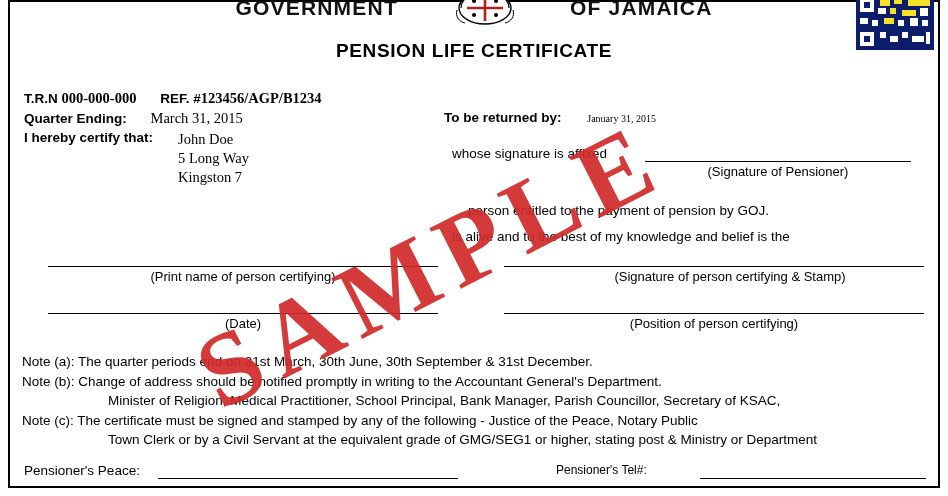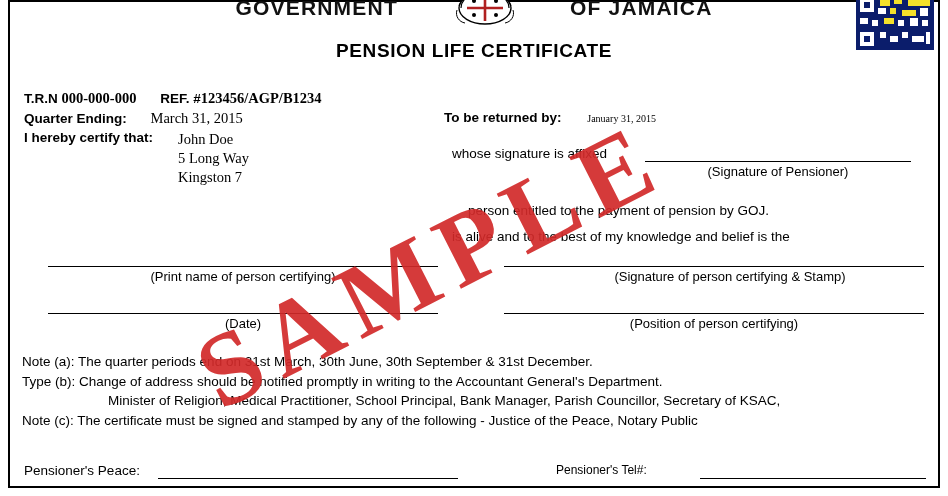--- a/index.html
+++ b/index.html
@@ -361,28 +361,29 @@
 
   <div class="rule" style="left:504px; top:313px; width:420px;"></div>
   <div class="cap" style="left:504px; top:316px; width:420px;">(Position of person certifying)</div>
 
   <div class="notes">
     <div class="nline">
       <span class="note-lbl">Note (a):</span>
       <span>The quarter periods end on 31st March, 30th June, 30th September &amp; 31st December.</span>
     </div>
     <div class="nline">
-      <span class="note-lbl">Type (b):</span>
+      <span class="note-lbl">Note (b):</span>
       <span>Change of address should be notified promptly in writing to the Accountant General's Department.</span>
     </div>
     <div class="nline ind">Minister of Religion, Medical Practitioner, School Principal, Bank Manager, Parish Councillor, Secretary of KSAC,</div>
     <div class="nline">
       <span class="note-lbl">Note (c):</span>
       <span>The certificate must be signed and stamped by any of the following - Justice of the Peace, Notary Public</span>
     </div>
+    <div class="nline ind">Town Clerk or by a Civil Servant at the equivalent grade of GMG/SEG1 or higher, stating post &amp; Ministry or Department</div>
   </div>
 
   <div class="foot-left">Pensioner's Peace:</div>
   <div class="foot-left-rule"></div>
   <div class="foot-right">Pensioner's Tel#:</div>
   <div class="foot-right-rule"></div>
 
   <div class="watermark">SAMPLE</div>
 
 </div>

